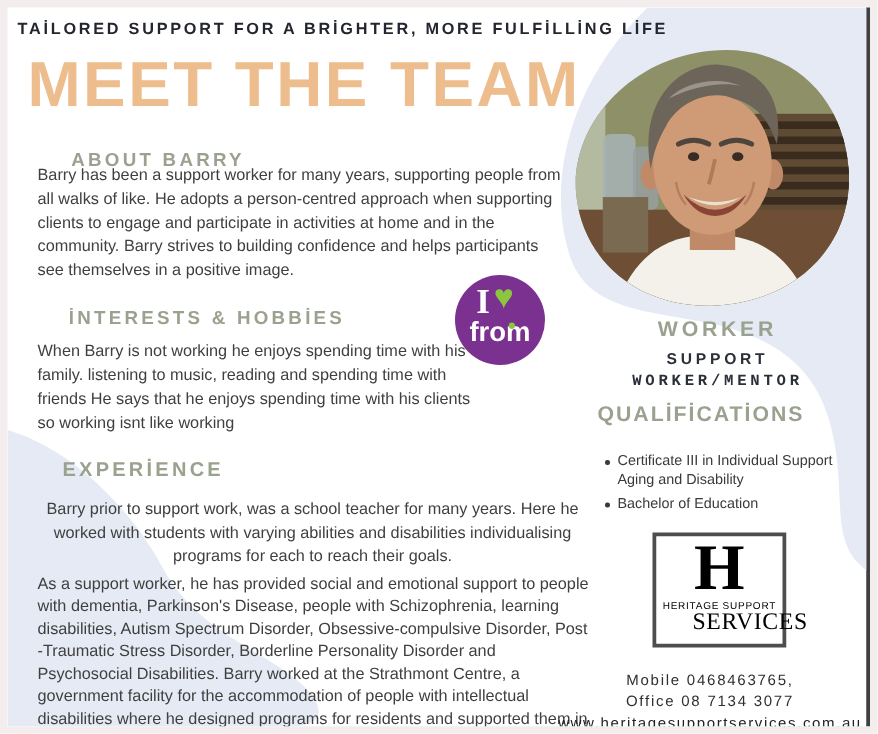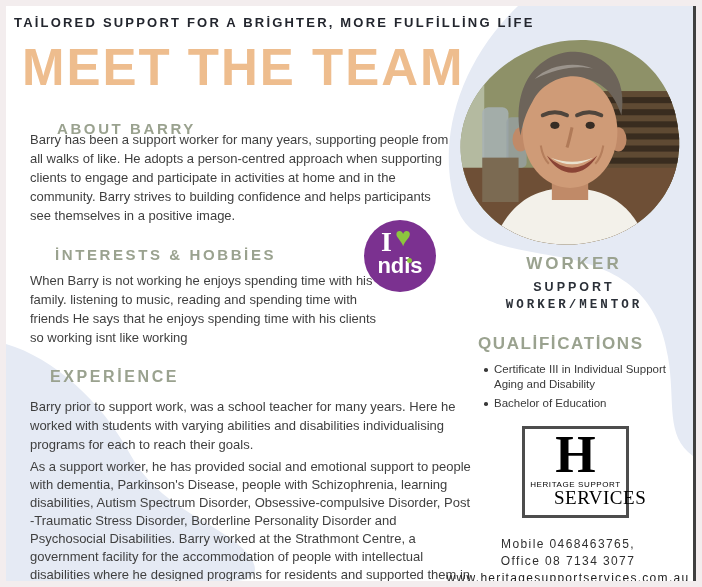--- a/index.html
+++ b/index.html
@@ -20,34 +20,34 @@
   .abs{position:absolute;z-index:2;}
   .tagline{left:8px;top:9px;font-size:13px;font-weight:700;letter-spacing:2.2px;color:var(--ink);}
   .big-title{left:16px;top:32px;font-size:51px;font-weight:700;letter-spacing:2px;color:var(--peach);}
   .h-sage{font-weight:700;letter-spacing:2.6px;color:var(--sage);font-size:15px;}
   .about-h{left:51px;top:102px;margin-top:12px;}
   .para{font-size:13px;line-height:19px;color:var(--body);}
   .about-p{left:24px;top:124px;width:422px;}
   .interests-h{left:49px;top:240px;}
   .interests-p{left:24px;top:265px;width:358px;}
   .exp-h{left:44px;top:362px;font-size:16px;}
-  .exp-p1{left:24px;top:391px;width:440px;}
+  .exp-p1{left:24px;top:391px;width:440px;text-align:center;}
   .exp-p2{left:24px;top:452px;width:444px;line-height:18px;}
 
   
   .portrait{left:448px;top:32px;width:230px;height:208px;z-index:3;}
   .portrait svg{width:100%;height:100%;display:block;}
 
   
   .worker-col{left:452px;width:232px;text-align:center;}
   .worker-h{top:248px;font-size:17px;letter-spacing:3px;}
   .role1{top:274px;font-size:12.5px;font-weight:700;letter-spacing:3px;color:#2b3038;}
   .role2{top:292px;font-size:12.5px;font-weight:700;letter-spacing:3px;color:#2b3038;font-family:Liberation Mono, monospace;}
 
-  .quals-h{left:472px;top:328px;font-size:17px;letter-spacing:1.6px;}
+  .quals-h{left:472px;top:316px;font-size:17px;letter-spacing:1.6px;}
   .quals-list{left:476px;top:356px;width:206px;list-style:none;}
   .quals-list li{font-size:11.5px;line-height:15px;color:#3a3a3a;padding-left:12px;position:relative;margin-bottom:4px;}
   .quals-list li::before{content:"";position:absolute;left:2px;top:6px;width:3.5px;height:3.5px;border-radius:50%;background:#3a3a3a;}
 
   
   .ndis{left:358px;top:214px;width:72px;height:72px;border-radius:50%;background:var(--ndis-purple);z-index:3;}
   .ndis .i{position:absolute;left:17px;top:6px;color:#fff;font-family:"Liberation Serif",serif;font-weight:700;font-size:28px;}
   .ndis .heart{position:absolute;left:31px;top:2px;color:var(--ndis-green);font-size:27px;}
   .ndis .word{position:absolute;left:0;top:33px;width:100%;text-align:center;color:#fff;font-weight:700;font-size:22px;letter-spacing:0;}
   .ndis .idot{position:absolute;left:42.5px;top:38px;width:5px;height:5px;border-radius:50%;background:var(--ndis-green);}
@@ -129,21 +129,21 @@
   <div class="abs h-sage interests-h">İNTERESTS &amp; HOBBİES</div>
   <div class="abs para interests-p">When Barry is not working he enjoys spending time with his family. listening to music, reading and spending time with friends He says that he enjoys spending time with his clients so working isnt like working</div>
 
   <div class="abs h-sage exp-h">EXPERİENCE</div>
   <div class="abs para exp-p1">Barry prior to support work, was a school teacher for many years. Here he worked with students with varying abilities and disabilities individualising programs for each to reach their goals.</div>
   <div class="abs para exp-p2">As a support worker, he has provided social and emotional support to people with dementia, Parkinson's Disease, people with Schizophrenia, learning disabilities, Autism Spectrum Disorder, Obsessive-compulsive Disorder, Post -Traumatic Stress Disorder, Borderline Personality Disorder and Psychosocial Disabilities. Barry worked at the Strathmont Centre, a government facility for the accommodation of people with intellectual disabilities where he designed programs for residents and supported them in their everyday lives.</div>
 
   <div class="abs ndis">
     <span class="i">I</span>
     <span class="heart">♥</span>
-    <span class="word">ndis</span>
+    <span class="word">from</span>
     <span class="idot"></span>
   </div>
 
   <div class="abs h-sage worker-col worker-h">WORKER</div>
   <div class="abs worker-col role1">SUPPORT</div>
   <div class="abs worker-col role2">WORKER/MENTOR</div>
 
   <div class="abs h-sage quals-h">QUALİFİCATİONS</div>
   <ul class="abs quals-list">
     <li>Certificate III in Individual Support Aging and Disability</li>

